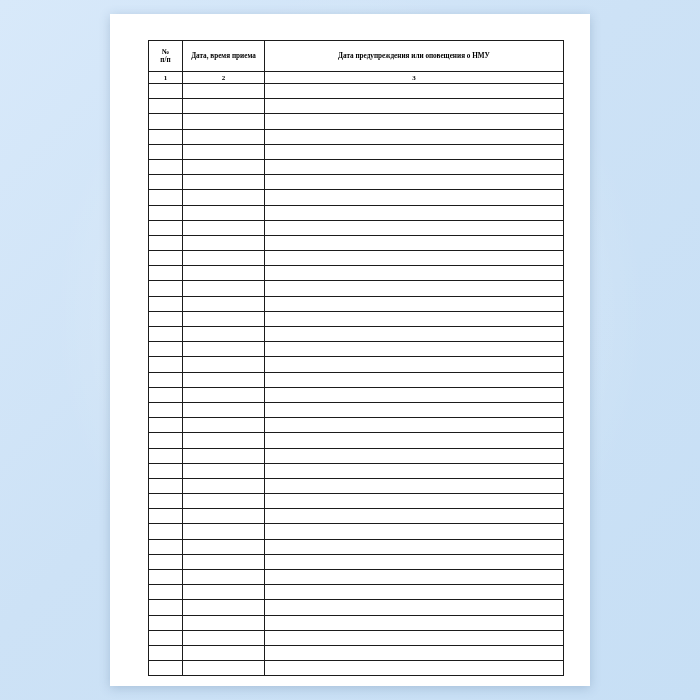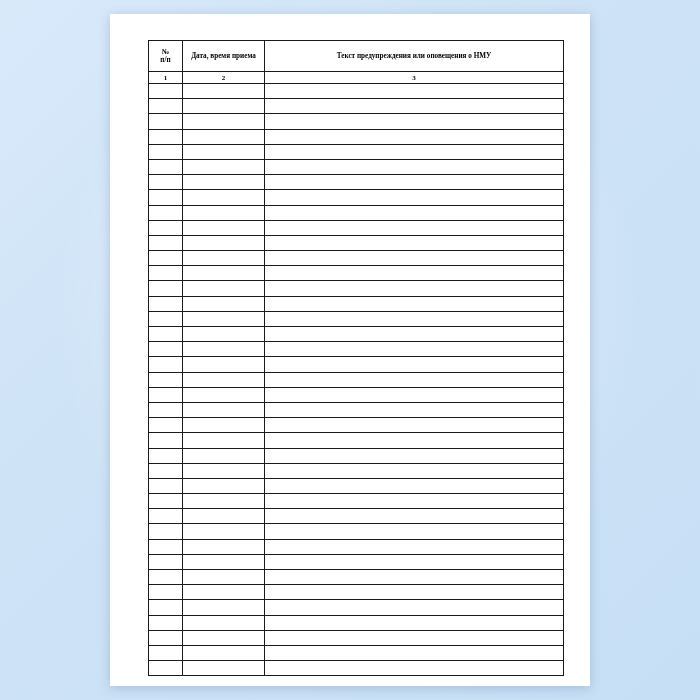--- a/index.html
+++ b/index.html
@@ -92,21 +92,21 @@
         <thead>
           <tr class="head">
             <th>
               <span class="hdr-line">№</span>
               <span class="hdr-line">п/п</span>
             </th>
             <th>
               <span class="hdr-line">Дата, время приема</span>
             </th>
             <th>
-              <span class="hdr-line">Текст предупреждения или оповещения о НМУ</span>
+              <span class="hdr-line">Дата предупреждения или оповещения о НМУ</span>
             </th>
           </tr>
           <tr class="numrow">
             <td>1</td>
             <td>2</td>
             <td>3</td>
           </tr>
         </thead>
         <tbody id="body-rows">
             <tr class="body">

